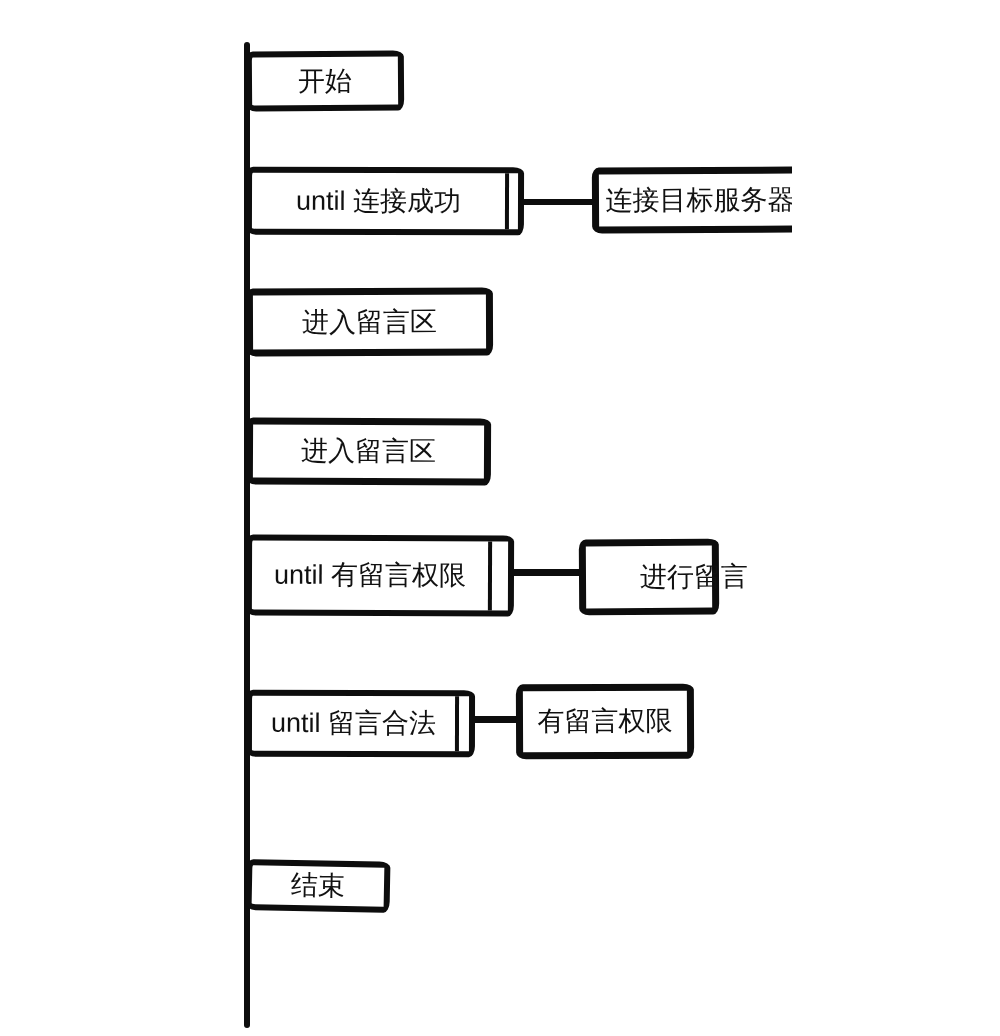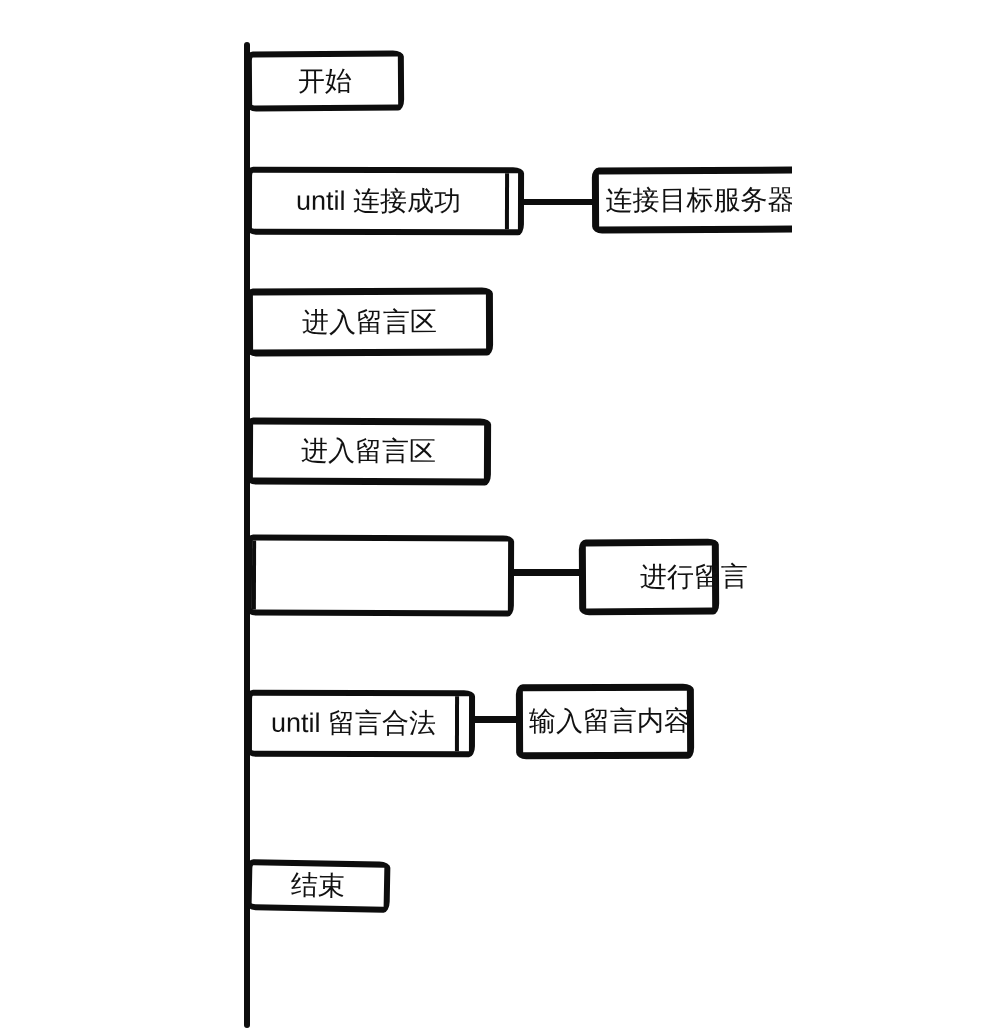--- a/index.html
+++ b/index.html
@@ -76,34 +76,35 @@
 
   <div class="box proc" style="left:246px; top:288px; width:247px; height:68px; transform:rotate(-0.2deg); border-width:7px;">
     <span class="lbl">进入留言区</span>
   </div>
 
   <div class="box proc" style="left:246px; top:418px; width:245px; height:67px; transform:rotate(0.25deg); border-width:7px;">
     <span class="lbl">进入留言区</span>
   </div>
 
   <div class="box until" style="left:246px; top:535px; width:268px; height:81px; transform:rotate(0.2deg);">
+    <span class="lbl">until 有留言权限</span>
     <span class="strip" style="width:20px;"></span>
   </div>
   <div class="conn" style="left:510px; top:569px; width:72px; height:7px;"></div>
   <div class="box child" style="left:579px; top:539px; width:140px; height:76px; transform:rotate(-0.35deg);padding-left:48px;">
     <span class="lbl">进行留言</span>
   </div>
 
   <div class="box until" style="left:246px; top:690px; width:229px; height:67px; transform:rotate(0.1deg);">
     <span class="lbl">until 留言合法</span>
     <span class="strip" style="width:14px;"></span>
   </div>
   <div class="conn" style="left:472px; top:716px; width:47px; height:7px;"></div>
   <div class="box child" style="left:516px; top:684px; width:178px; height:75px; transform:rotate(-0.25deg);">
-    <span class="lbl">输入留言内容</span>
+    <span class="lbl">有留言权限</span>
   </div>
 
 
   <div class="box proc" style="left:246px; top:859px; width:144px; height:51px; transform:rotate(1.1deg); transform-origin:left center;">
     <span class="lbl">结束</span>
   </div>
 
 </div>
 
 </body></html>

